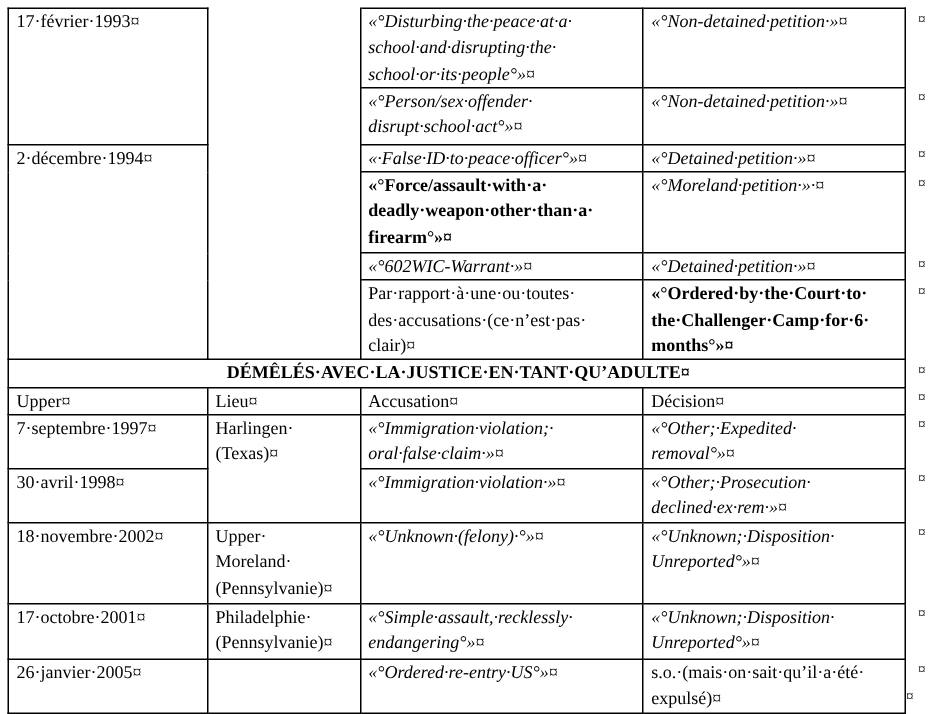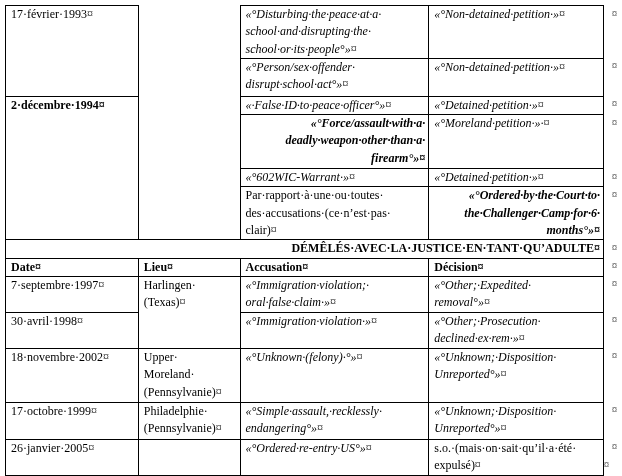--- a/index.html
+++ b/index.html
@@ -13,23 +13,23 @@
   td{
     border:1px solid #000;
     vertical-align:top;
     padding:0 3px 0 5px;
     font-size:12px;
     line-height:17.3px;
     white-space:pre-line;
     word-break:keep-all;
   }
   td.it{font-style:italic;}
-  td.b{font-weight:bold;}
-  td.bit{font-weight:bold;font-style:italic;text-align:right;}
-  td.title-cell{font-weight:bold;text-align:right;white-space:nowrap;}
+  td.b{font-weight:normal;}
+  td.bit{font-weight:bold;}
+  td.title-cell{font-weight:bold;text-align:center;white-space:nowrap;}
   td.lieu-merged{border-top:none;}
   td.mark-cell{
     border:none;
     font-size:10px;line-height:11px;
     padding:2px 0 0 8px;
     color:#000;
   }
   .end-doc-mark{
     position:absolute;left:604px;top:459px;
     font-size:10px;line-height:11px;
@@ -91,21 +91,21 @@
 months°»¤</td>
       <td class="mark-cell">¤</td>
     </tr>
 
     <tr style="height:18px">
       <td colspan="4" class="title-cell">DÉMÊLÉS·AVEC·LA·JUSTICE·EN·TANT·QU’ADULTE¤</td>
       <td class="mark-cell">¤</td>
     </tr>
 
     <tr style="height:18px">
-      <td class="b">Date¤</td>
+      <td class="b">Upper¤</td>
       <td class="b">Lieu¤</td>
       <td class="b">Accusation¤</td>
       <td class="b">Décision¤</td>
       <td class="mark-cell">¤</td>
     </tr>
 
     <tr style="height:36px">
       <td>7·septembre·1997¤</td>
       <td rowspan="2">Harlingen·
 (Texas)¤</td>
@@ -126,21 +126,21 @@
       <td>18·novembre·2002¤</td>
       <td>Upper·
 Moreland·
 (Pennsylvanie)¤</td>
       <td class="it">«°Unknown·(felony)·°»¤</td>
       <td class="it">«°Unknown;·Disposition·
 Unreported°»¤</td>
       <td class="mark-cell">¤</td>
     </tr>
     <tr style="height:37px">
-      <td>17·octobre·1999¤</td>
+      <td>17·octobre·2001¤</td>
       <td>Philadelphie·
 (Pennsylvanie)¤</td>
       <td class="it">«°Simple·assault,·recklessly·
 endangering°»¤</td>
       <td class="it">«°Unknown;·Disposition·
 Unreported°»¤</td>
       <td class="mark-cell">¤</td>
     </tr>
     <tr style="height:36px">
       <td>26·janvier·2005¤</td>

